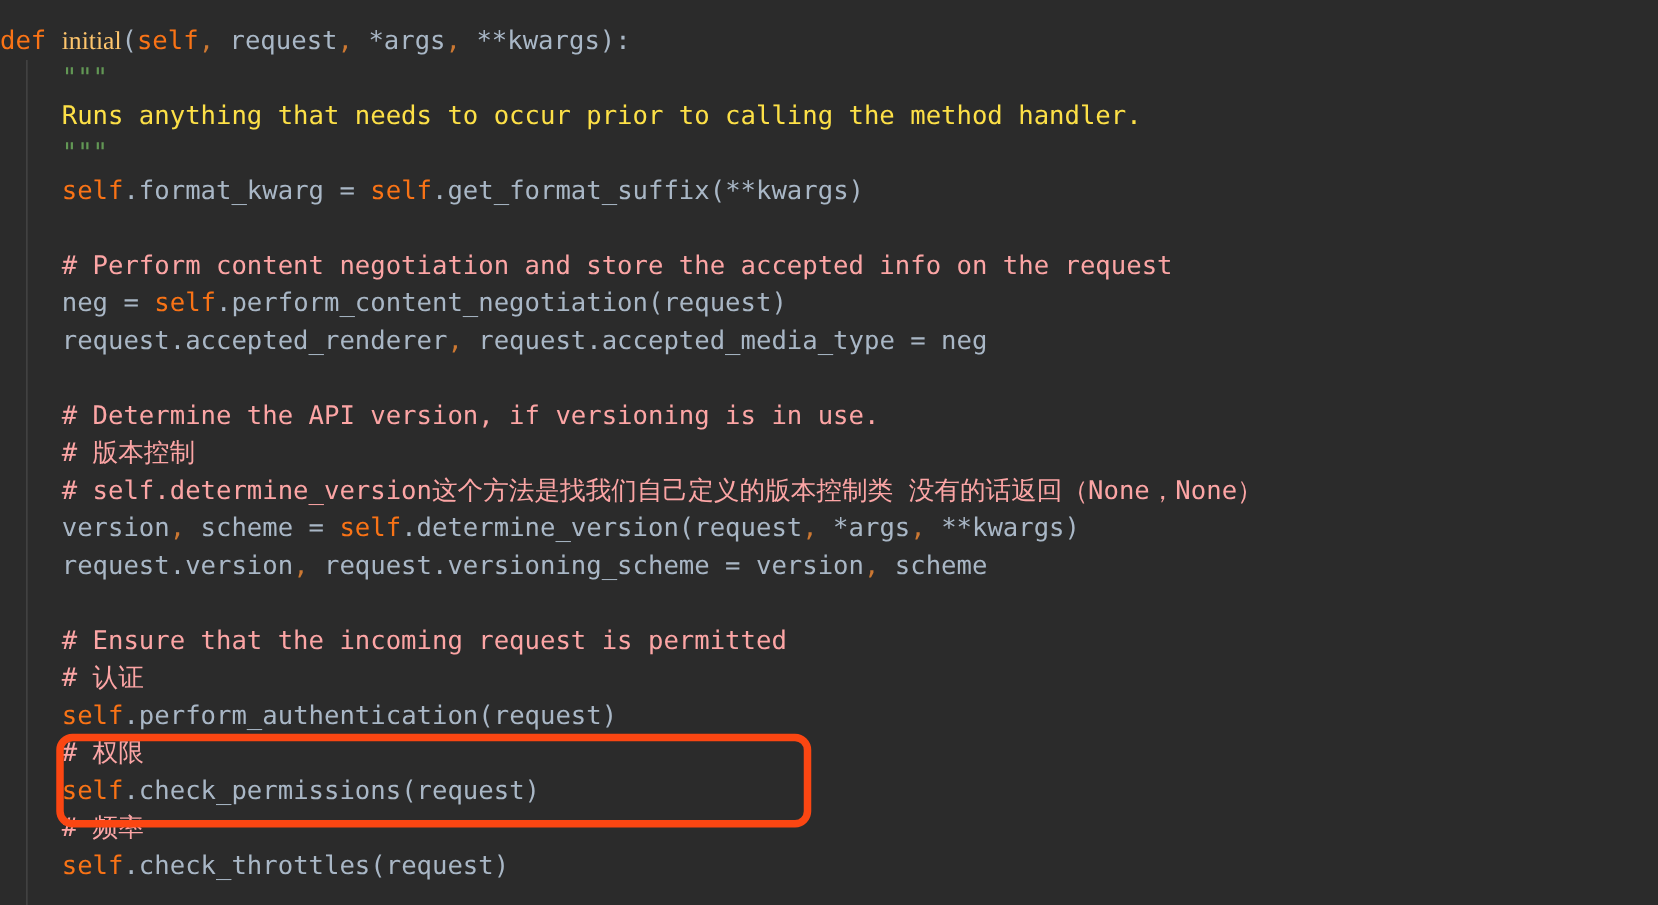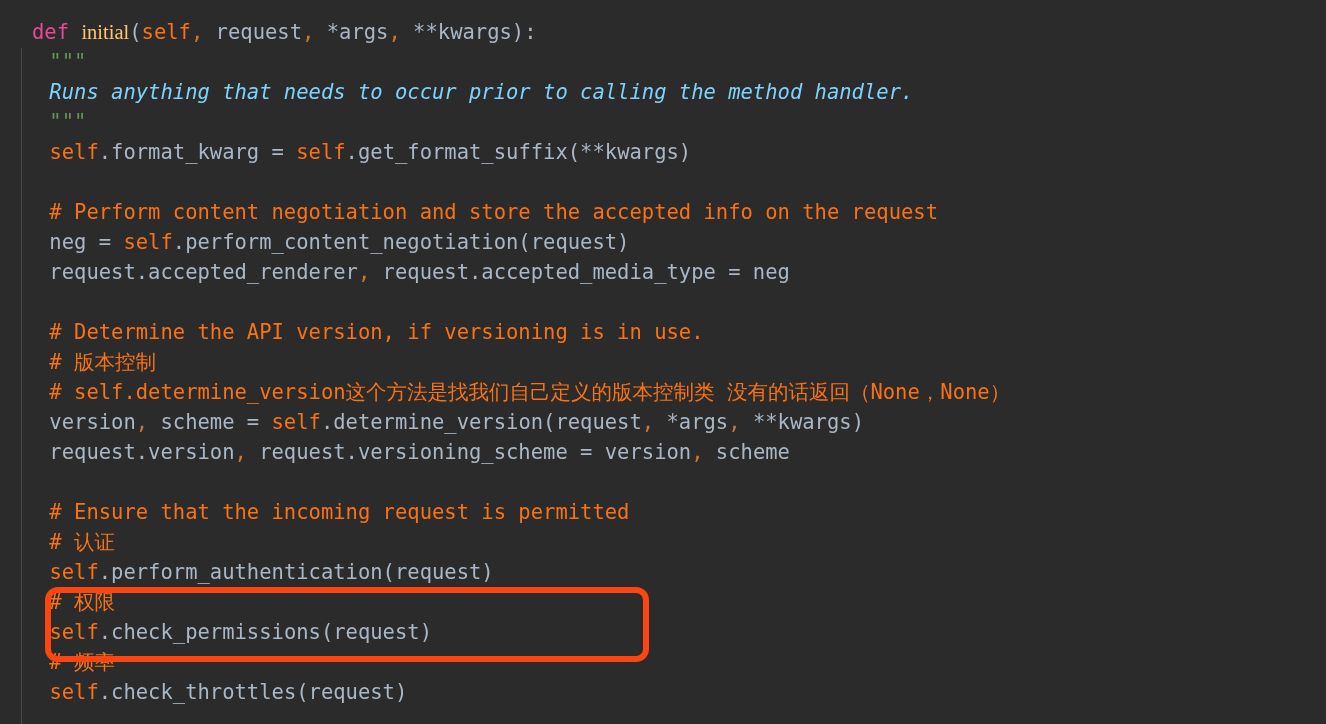--- a/index.html
+++ b/index.html
@@ -38,27 +38,27 @@
     font-size: 20.5px;
     line-height: 30px;
     white-space: pre;
     letter-spacing: 0px;
   }
   .line {
     height: 30px;
     white-space: pre;
   }
   
-  .kw   { color: #ec4899; margin-left: 32px; }        
+  .kw   { color: #f97316; }        
   .fn   { color: #ffc66d; font-family: Liberation Serif, serif; }        
   .self { color: #f97316; }        
   .txt  { color: #a9b7c6; }        
   .punc { color: #cc7832; }        
-  .cmt  { color: #f97316; }        
-  .doc  { color: #7dd3fc; font-style: italic; }  
+  .cmt  { color: #fca5a5; }        
+  .doc  { color: #fde047; }  
   .docq { color: #629755; }        
   
   .annotation-box {
     position: absolute;
     left: 45px;
     top: 587px;
     width: 604px;
     height: 75px;
     border: 6px solid #fb4612;
     border-radius: 13px;

